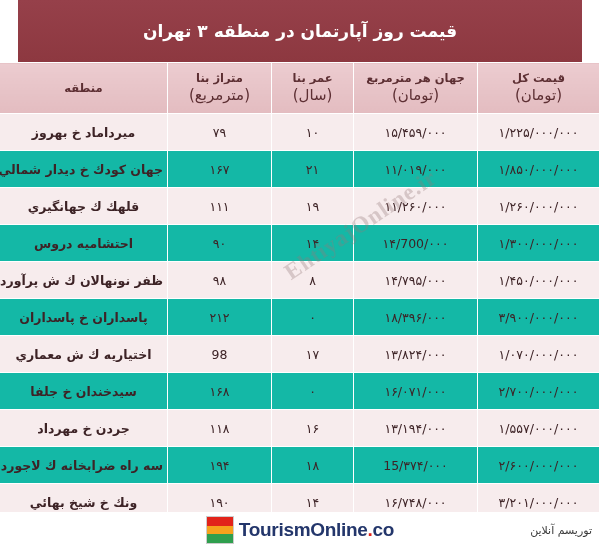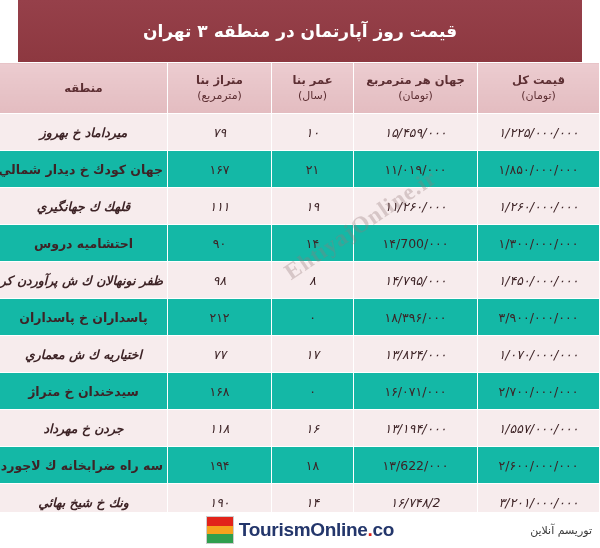--- a/index.html
+++ b/index.html
@@ -74,37 +74,36 @@
     font-size: 11.5px;
     font-weight: bold;
     height: 46px;
     border: 1px solid #ffffff;
     text-align: center;
     padding: 2px 3px;
     vertical-align: middle;
     line-height: 1.3;
   }
   table.price-table th .unit {
-    font-size: 11px;
+    font-size: 15px;
     font-weight: normal;
   }
   table.price-table td {
     height: 32px;
     border: 1px solid #ffffff;
     text-align: center;
     font-size: 12.5px;
     color: #3d2326;
     padding: 2px 4px;
     vertical-align: middle;
     white-space: nowrap;
     overflow: hidden;
   }
   table.price-table tr.row-odd td {
     background: #f7eced;
-    font-style: italic;
   }
   table.price-table tr.row-even td {
     background: #14b8a6;
   }
   td.col-area {
     font-weight: bold;
     font-size: 12px;
     text-align: center;
   }
   
@@ -275,47 +274,47 @@
             <td>۳/۹۰۰/۰۰۰/۰۰۰</td>
             <td>۱۸/۳۹۶/۰۰۰</td>
             <td>۰</td>
             <td>۲۱۲</td>
             <td class="col-area">پاسداران خ پاسداران</td>
           </tr>
           <tr class="row-odd">
             <td>۱/۰۷۰/۰۰۰/۰۰۰</td>
             <td>۱۳/۸۲۴/۰۰۰</td>
             <td>۱۷</td>
-            <td>۷۷</td>
+            <td>98</td>
             <td class="col-area">اختیاریه ك ش معماري</td>
           </tr>
           <tr class="row-even">
             <td>۲/۷۰۰/۰۰۰/۰۰۰</td>
             <td>۱۶/۰۷۱/۰۰۰</td>
             <td>۰</td>
             <td>۱۶۸</td>
-            <td class="col-area">سیدخندان خ متراژ</td>
+            <td class="col-area">سیدخندان خ جلفا</td>
           </tr>
           <tr class="row-odd">
             <td>۱/۵۵۷/۰۰۰/۰۰۰</td>
             <td>۱۳/۱۹۴/۰۰۰</td>
             <td>۱۶</td>
             <td>۱۱۸</td>
             <td class="col-area">جردن خ مهرداد</td>
           </tr>
           <tr class="row-even">
             <td>۲/۶۰۰/۰۰۰/۰۰۰</td>
-            <td>۱۳/622/۰۰۰</td>
+            <td>15/۳۷۴/۰۰۰</td>
             <td>۱۸</td>
             <td>۱۹۴</td>
             <td class="col-area">سه راه ضرابخانه ك لاجوردي</td>
           </tr>
           <tr class="row-odd">
             <td>۳/۲۰۱/۰۰۰/۰۰۰</td>
-            <td>۱۶/۷۴۸/2</td>
+            <td>۱۶/۷۴۸/۰۰۰</td>
             <td>۱۴</td>
             <td>۱۹۰</td>
             <td class="col-area">ونك خ شیخ بهائي</td>
           </tr>
           <tr class="row-even">
             <td>۱/۱۷۰/۰۰۰/۰۰۰</td>
             <td>۱۶/۴۱۶/۰۰۰</td>
             <td>۷</td>
             <td>۷۱</td>
             <td class="col-area">ملاصدرا خ برزیل شرقي</td>

